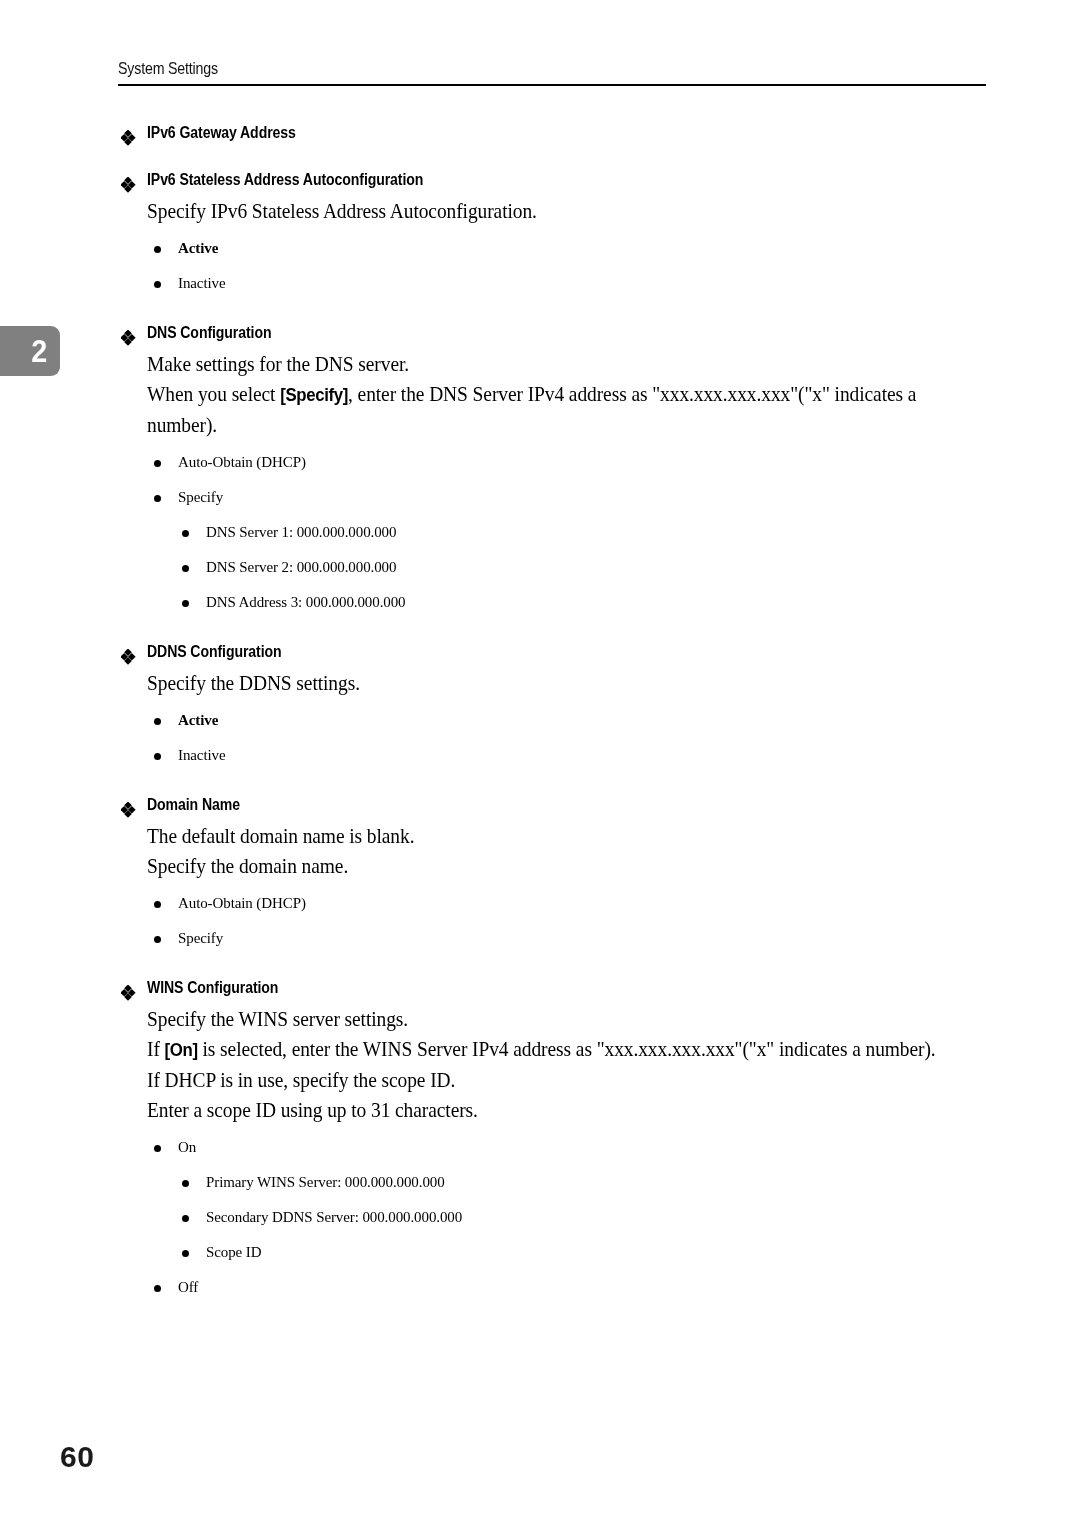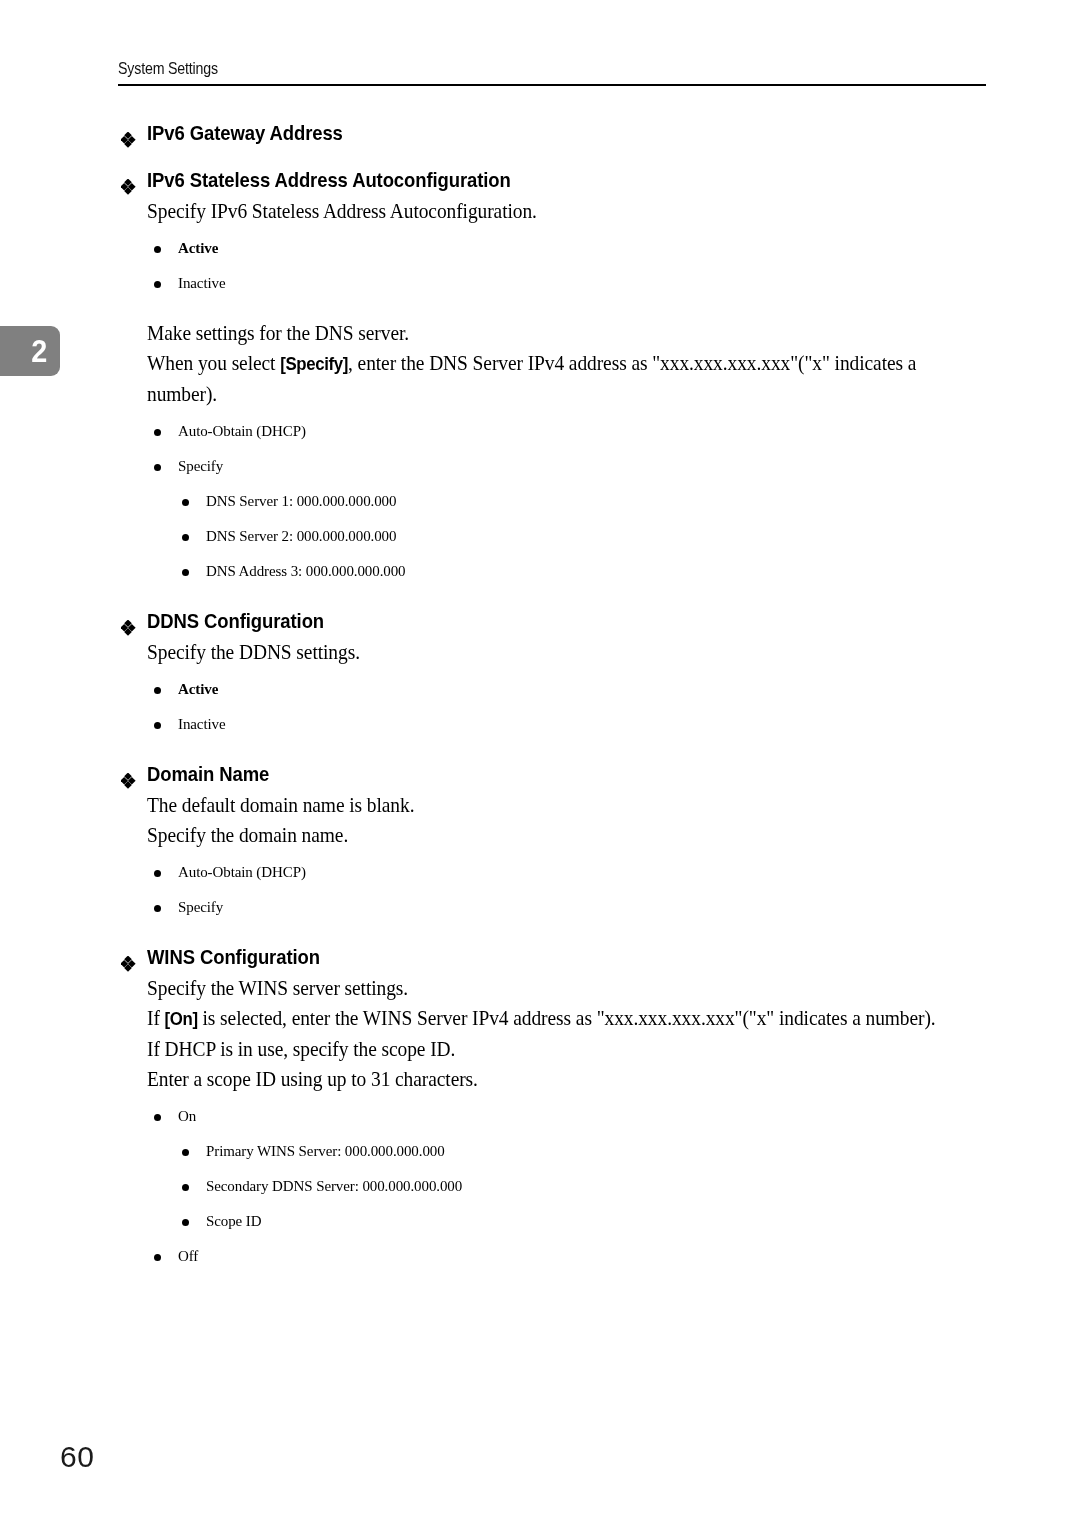--- a/index.html
+++ b/index.html
@@ -80,21 +80,21 @@
   
   .section { position: relative; }
   .section + .section { margin-top: 17px; }
 
   
   .sec-heading {
     position: relative;
     padding-left: 29px;
     font-family: "Liberation Sans", "DejaVu Sans", sans-serif;
     font-weight: 700;
-    font-size: 21px;
+    font-size: 16px;
     line-height: 30px;
     letter-spacing: -0.1px;
     margin: 0 0 1px 0;
     white-space: nowrap;
   }
   .sec-heading .hd-text {
     display: inline-block;
     transform: scaleX(0.88);
     transform-origin: left center;
   }
@@ -154,21 +154,21 @@
   .blist.lvl2 .bitem { padding-left: 88px; }
   .blist.lvl2 .bitem > .dot { left: 64px; }
 
   
   .folio {
     position: absolute;
     left: 60px;
     top: 1440px;
     font-family: "Liberation Sans", "DejaVu Sans", sans-serif;
     font-size: 30px;
-    font-weight: 400;
+    font-weight: 700;
     letter-spacing: 0.5px;
     color: #1b1b1b;
   }
 </style>
 </head>
 <body>
 
 <div class="running-header">
   <span class="running-header-text">System Settings</span>
   <div class="header-rule"></div>
@@ -194,20 +194,26 @@
             <rect x="8.1" y="5.0" width="5.4" height="5.4" transform="rotate(45 10.8 7.7)" fill="#000"></rect>
             <rect x="4.3" y="9.2" width="5.4" height="5.4" transform="rotate(45 7 11.9)" fill="#000"></rect>
           </svg></span><span class="hd-text">IPv6 Stateless Address Autoconfiguration</span></div>
       <p class="para narrow"><span class="ptext">Specify IPv6 Stateless Address Autoconfiguration.</span></p>
       <ul class="blist lvl1">
         <li class="bitem bold"><span class="dot"></span><span>Active</span></li>
         <li class="bitem"><span class="dot"></span><span>Inactive</span></li>
       </ul>
     </div>
     <div class="section">
+      <div class="sec-heading"><span class="diamond-icon"><svg viewBox="0 0 17 16" width="17" height="16" xmlns="http://www.w3.org/2000/svg">
+            <rect x="4.3" y="0.6" width="5.4" height="5.4" transform="rotate(45 7 3.3)" fill="#000"></rect>
+            <rect x="0.5" y="5.0" width="5.4" height="5.4" transform="rotate(45 3.2 7.7)" fill="#000"></rect>
+            <rect x="8.1" y="5.0" width="5.4" height="5.4" transform="rotate(45 10.8 7.7)" fill="#000"></rect>
+            <rect x="4.3" y="9.2" width="5.4" height="5.4" transform="rotate(45 7 11.9)" fill="#000"></rect>
+          </svg></span><span class="hd-text">DNS Configuration</span></div>
       <p class="para narrow"><span class="ptext">Make settings for the DNS server.</span></p>
       <p class="para narrow"><span class="ptext"><span>When you select </span><span class="key">[Specify]</span><span>, enter the DNS Server IPv4 address as "xxx.xxx.xxx.xxx"("x" indicates a number).</span></span></p>
       <ul class="blist lvl1">
         <li class="bitem"><span class="dot"></span><span>Auto-Obtain (DHCP)</span></li>
         <li class="bitem"><span class="dot"></span><span>Specify</span></li>
         <ul class="blist lvl2">
           <li class="bitem"><span class="dot"></span><span>DNS Server 1: 000.000.000.000</span></li>
           <li class="bitem"><span class="dot"></span><span>DNS Server 2: 000.000.000.000</span></li>
           <li class="bitem"><span class="dot"></span><span>DNS Address 3: 000.000.000.000</span></li>
         </ul>

